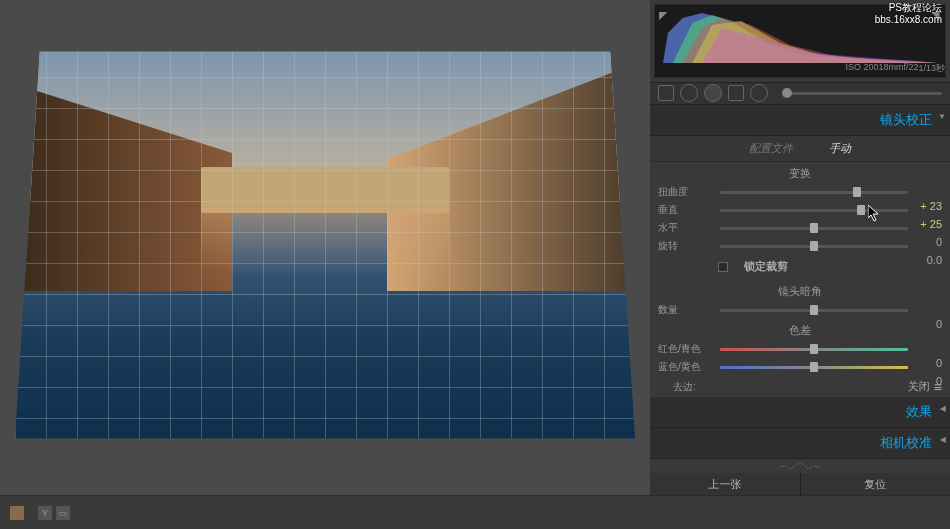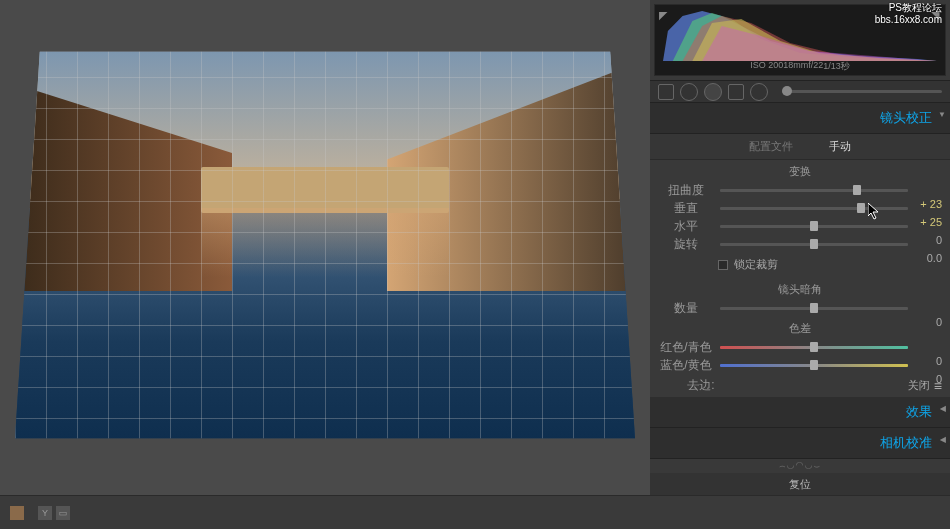--- a/index.html
+++ b/index.html
@@ -19,45 +19,45 @@
 .grid-overlay::before { background-image: repeating-linear-gradient(to right, rgba(200,200,200,0.3) 0, rgba(200,200,200,0.3) 1px, transparent 1px, transparent 31px); }
 .grid-overlay::after { background-image: repeating-linear-gradient(to bottom, rgba(200,200,200,0.3) 0, rgba(200,200,200,0.3) 1px, transparent 1px, transparent 31px); }
 
 .right-panel { width: 300px; background: #393939; color: #a8a8a8; font-size: 11px; display: flex; flex-direction: column; }
 .watermark { position: absolute; top: 2px; right: 8px; color: #fff; font-size: 10px; text-align: right; line-height: 1.2; z-index: 10; text-shadow: 0 0 2px #000; }
 .histogram { height: 90px; background: #1a1a1a; margin: 4px; position: relative; border: 1px solid #2a2a2a; }
 .histogram-toggle { position: absolute; top: 4px; width: 10px; height: 10px; color: #888; }
 .histogram-toggle.left { left: 4px; }
 .histogram-toggle.right { right: 4px; }
 .histogram-graph { position: absolute; bottom: 14px; left: 8px; right: 8px; height: 60px; }
-.histogram-info { position: absolute; bottom: 2px; left: 0; right: 0; display: flex; justify-content: center; font-size: 9px; color: #888; }
+.histogram-info { position: absolute; bottom: 2px; left: 0; right: 0; display: flex; justify-content: flex-end; font-size: 9px; color: #888; }
 .tool-strip { height: 28px; background: #333; border-top: 1px solid #222; border-bottom: 1px solid #222; display: flex; align-items: center; gap: 6px; padding: 0 8px; }
 .tool-btn { width: 18px; height: 18px; border-radius: 50%; border: 1px solid #666; }
 .tool-btn.square { border-radius: 2px; width: 16px; height: 16px; }
 .tool-slider { flex: 1; height: 3px; background: #555; border-radius: 2px; margin-left: 8px; position: relative; }
 .tool-slider::after { content: ""; position: absolute; left: 0; top: -4px; width: 10px; height: 10px; background: #888; border-radius: 50%; }
 
 .panel-header { background: #2e2e2e; color: #0ea5e9; text-align: right; padding: 6px 18px 6px 10px; font-size: 13px; border-bottom: 1px solid #222; position: relative; }
 .panel-header::after { content: "▼"; position: absolute; right: 4px; top: 7px; font-size: 8px; color: #888; }
 .panel-header.collapsed::after { content: "◀"; }
 
-.tabs { display: flex; justify-content: center; gap: 16px; padding: 5px 0; background: #363636; border-bottom: 1px solid #2a2a2a; }
+.tabs { display: flex; justify-content: center; gap: 16px; padding: 5px 0; background: #363636; border-bottom: 1px solid #2a2a2a; font-style: italic; }
 .tab { color: #777; cursor: pointer; font-size: 11px; }
 .tab.active { color: #ddd; margin-left: 20px; }
 
 .section-title { text-align: center; color: #999; padding: 4px 0 2px; font-size: 11px; }
 .slider-row { display: flex; align-items: center; padding: 2px 8px; height: 18px; }
-.slider-label { width: 62px; text-align: center; color: #999; font-size: 12px; padding-right: 6px; }
+.slider-label { width: 62px; text-align: left; color: #999; font-size: 10px; padding-right: 6px; }
 .slider-track { flex: 1; height: 3px; background: #555; position: relative; border-radius: 1px; }
 .slider-track.gradient-rc { background: linear-gradient(to right, #d05050, #888, #50c0a0); }
 .slider-track.gradient-by { background: linear-gradient(to right, #5070d0, #888, #d0c050); }
 .slider-handle { position: absolute; top: -4px; width: 8px; height: 10px; background: #aaa; border-radius: 1px; transform: translateX(-50%); }
 .slider-value { width: 34px; text-align: right; color: #aaa; font-size: 11px; margin-top: 28px; }
 .slider-value.highlight { color: #d4c878; }
-.checkbox-row { display: flex; align-items: center; padding: 4px 8px 6px 68px; gap: 6px; font-size: 11px; }
+.checkbox-row { display: flex; align-items: center; padding: 4px 8px 6px 68px; gap: 16px; font-size: 11px; font-weight: bold; }
 .checkbox { width: 10px; height: 10px; border: 1px solid #666; background: #2a2a2a; }
 .defringe-row { display: flex; align-items: center; padding: 3px 8px; margin-left: 15px; }
 .defringe-row .slider-label { width: 62px; }
 .defringe-value { margin-left: auto; color: #aaa; font-size: 11px; display: flex; align-items: center; gap: 4px; }
 .cursor { position: absolute; width: 14px; height: 18px; pointer-events: none; }
 
 .ornament { text-align: center; color: #666; font-size: 10px; padding: 1px 0; letter-spacing: 1px; }
 .bottom-nav { display: flex; background: #333; height: 22px; }
 .bottom-nav-btn { flex: 1; text-align: center; color: #bbb; font-size: 11px; line-height: 22px; border-right: 1px solid #222; cursor: pointer; }
 .bottom-nav-btn:last-child { border-right: none; text-align: center; }
@@ -192,20 +192,21 @@
         <span>关闭</span>
         <span style="font-size:14px;line-height:8px">≡</span>
       </div>
     </div>
 
     <div class="panel-header collapsed">效果</div>
     <div class="panel-header collapsed">相机校准</div>
 
     <div class="ornament">⌢◡◠◡⌣</div>
     <div class="bottom-nav">
+      <div class="bottom-nav-btn">上一张</div>
       <div class="bottom-nav-btn">复位</div>
     </div>
   </div>
 </div>
 
 <div class="footer-bar">
   <div class="footer-swatch" style="background:#8a6a4a"></div>
   <div style="width:6px"></div>
   <div class="footer-btn">Y</div>
   <div class="footer-btn">▭</div>

